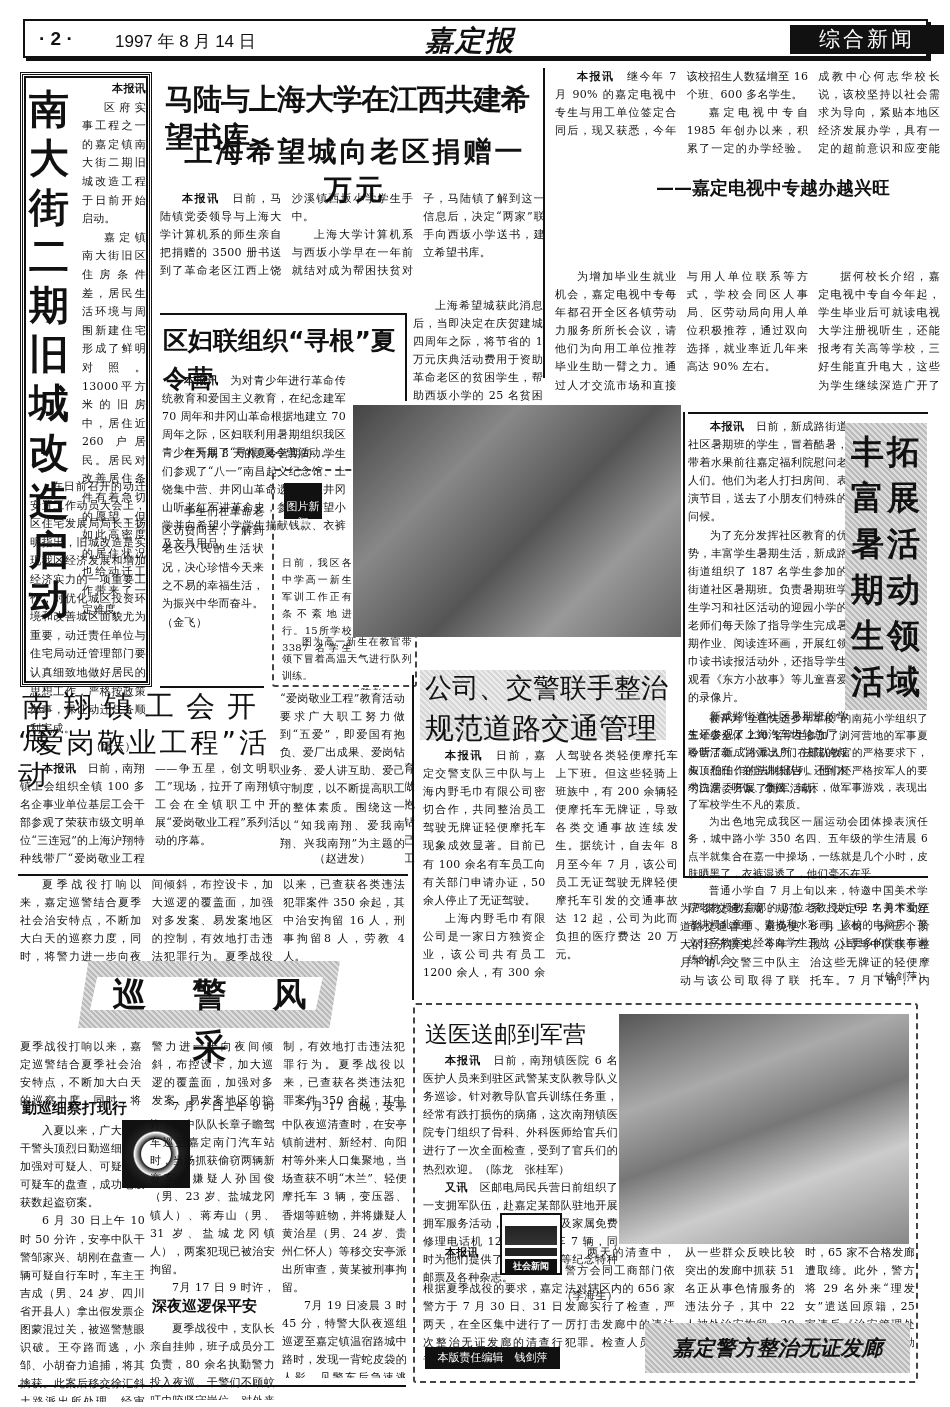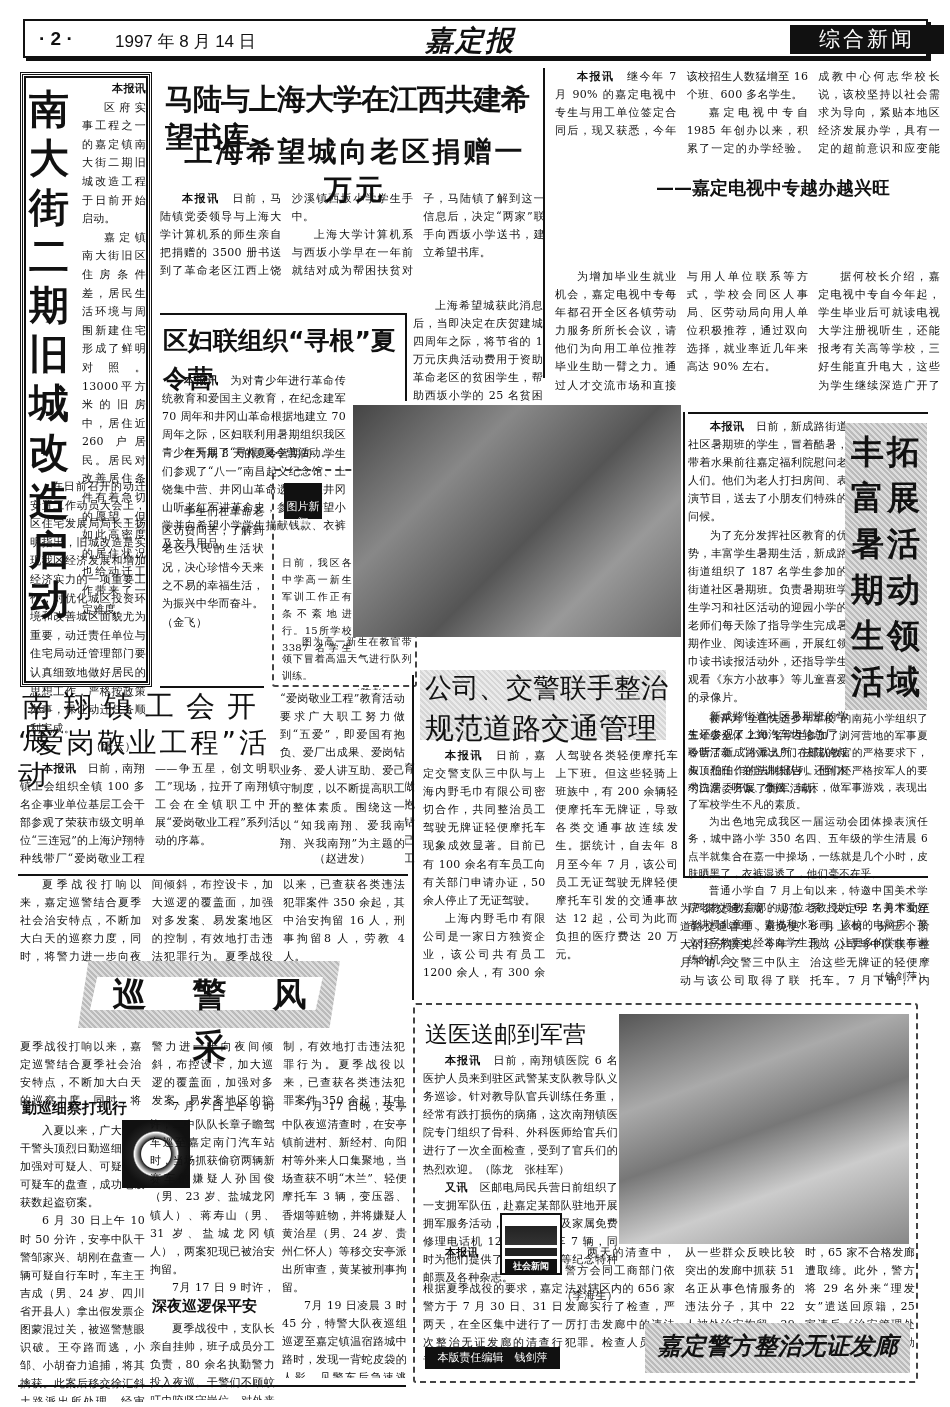--- a/index.html
+++ b/index.html
@@ -196,16 +196,16 @@
   <p><b class="lead">本报讯</b></p>
 </div>
 <div class="abs txt" style="left:423px;top:1280px;width:140px;font-size:11px;line-height:18.1px;height:80px;overflow:hidden">
   <p class="ni">根据夏季战役的要求，嘉定警方于 7 月 30 日、31 日两天，在全区集中进行了一次整治无证发廊的清查行动。</p>
 </div>
 <div class="abs txt" style="left:565px;top:1244px;width:350px;column-count:3;column-gap:10px;height:115px;overflow:hidden;font-size:11px;line-height:18.1px">
   <p>两天的清查中，警方会同工商部门依法对辖区内的 656 家发廊实行了检查，严厉打击发廊中的违法犯罪。检查人员当场从一些群众反映比较突出的发廊中抓获 51 名正从事色情服务的违法分子，其中 22 人被处治安拘留，29 人送“回边”场所。同时，65 家不合格发廊遭取缔。此外，警方将 29 名外来“理发女”遣送回原籍，25 家违反《治安管理处罚条例》的发廊被勒令停业整顿，共 332 只用于色情服务的按摩床、椅被收缴。</p>
 
 </div>
 <div class="abs gray-bg" style="left:645px;top:1323px;width:265px;height:50px">
-  <div style="font-family:Liberation Mono, monospace;font-style:italic;font-weight:bold;font-size:24px;line-height:50px;text-align:center">嘉定警方整治无证发廊</div>
+  <div style="font-family:Liberation Serif, serif;font-style:italic;font-weight:bold;font-size:21px;line-height:50px;text-align:center">嘉定警方整治无证发廊</div>
 </div>
 
 <div class="abs tag" style="left:425px;top:1347px;width:135px;height:22px;font-size:11px;line-height:22px;text-align:center">本版责任编辑　钱剑萍</div>
 
 </body></html>

